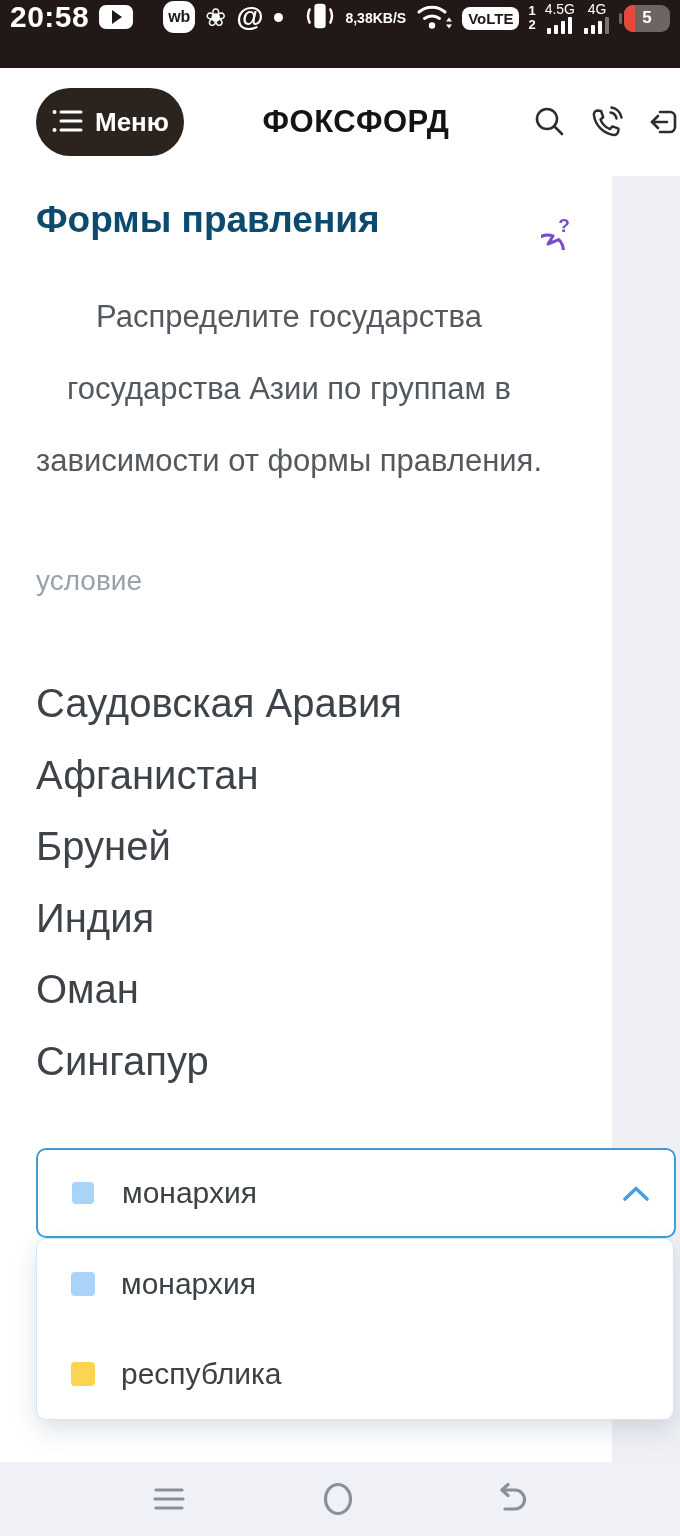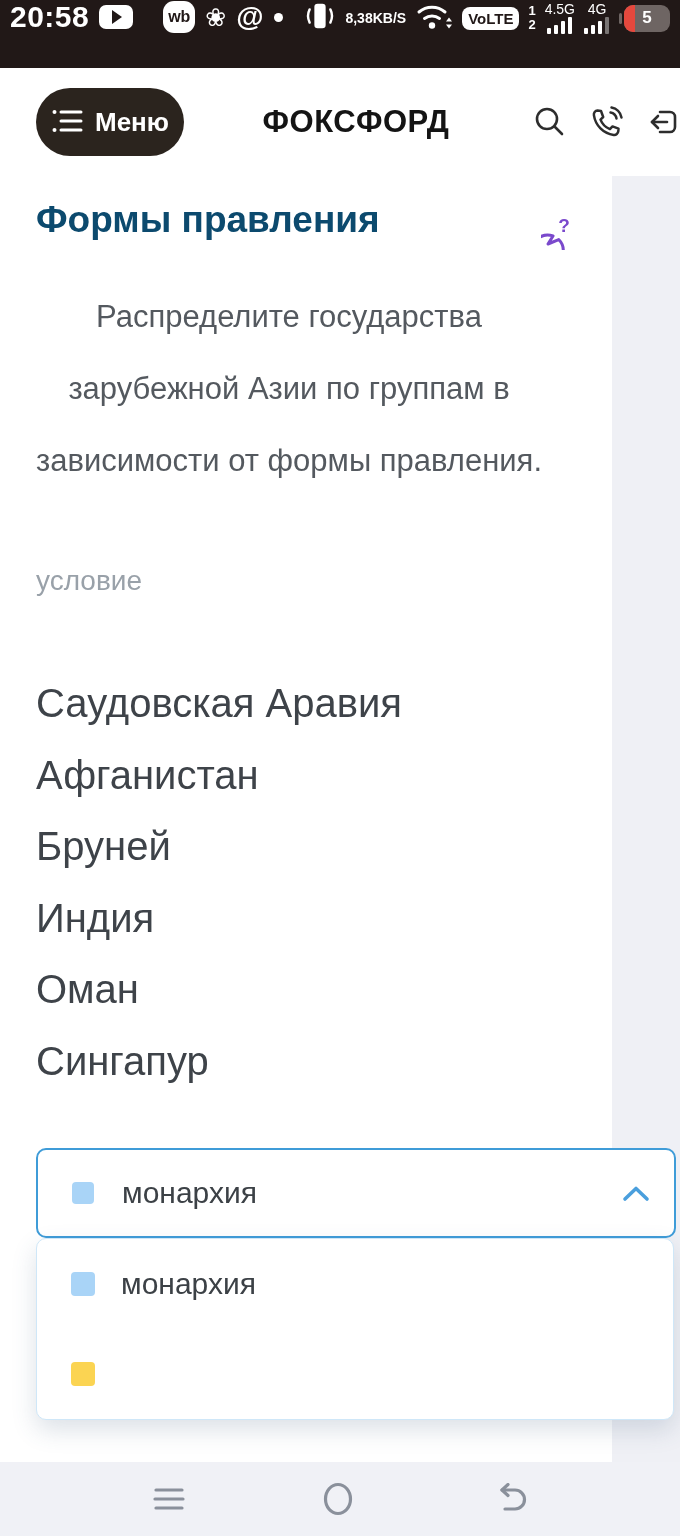--- a/index.html
+++ b/index.html
@@ -189,21 +189,21 @@
 
   <div class="help">
     <svg width="46" height="46" viewBox="0 0 46 46">
         <path d="M12.04 31.96 A15.5 15.5 0 1 0 17.7 35.56 L7 40 Z" fill="none" stroke="#7a49cc" stroke-width="3" stroke-linejoin="round"></path>
         <text x="23" y="28" font-size="19" font-weight="700" fill="#7a49cc" text-anchor="middle" font-family="Liberation Sans, sans-serif">?</text>
       </svg>
   </div>
 
   <div class="desc">
     <div>Распределите государства</div>
-    <div>зарубежной Азии по группам в</div>
+    <div>государства Азии по группам в</div>
     <div>зависимости от формы правления.</div>
   </div>
 
   <div class="hint">
     <div>условие</div>
   </div>
 
   <div class="countries">
     <div>Саудовская Аравия</div>
     <div>Афганистан</div>
@@ -223,20 +223,21 @@
     </span>
   </div>
 
   <div class="panel">
     <div class="option">
       <span class="swatch" style="background-color: rgb(169, 212, 247);"></span>
       <span class="option-label">монархия</span>
     </div>
     <div class="option">
       <span class="swatch" style="background-color: rgb(251, 212, 82);"></span>
+      <span class="option-label">республика</span>
     </div>
   </div>
 
   <div class="navbar">
     <span class="navbtn">
       <svg width="34" height="26" viewBox="0 0 34 26">
           <g stroke="currentColor" stroke-width="3.2" stroke-linecap="round">
             <line x1="4" y1="4" x2="30" y2="4"></line>
             <line x1="3" y1="13" x2="31" y2="13"></line>
             <line x1="4" y1="22" x2="30" y2="22"></line>

